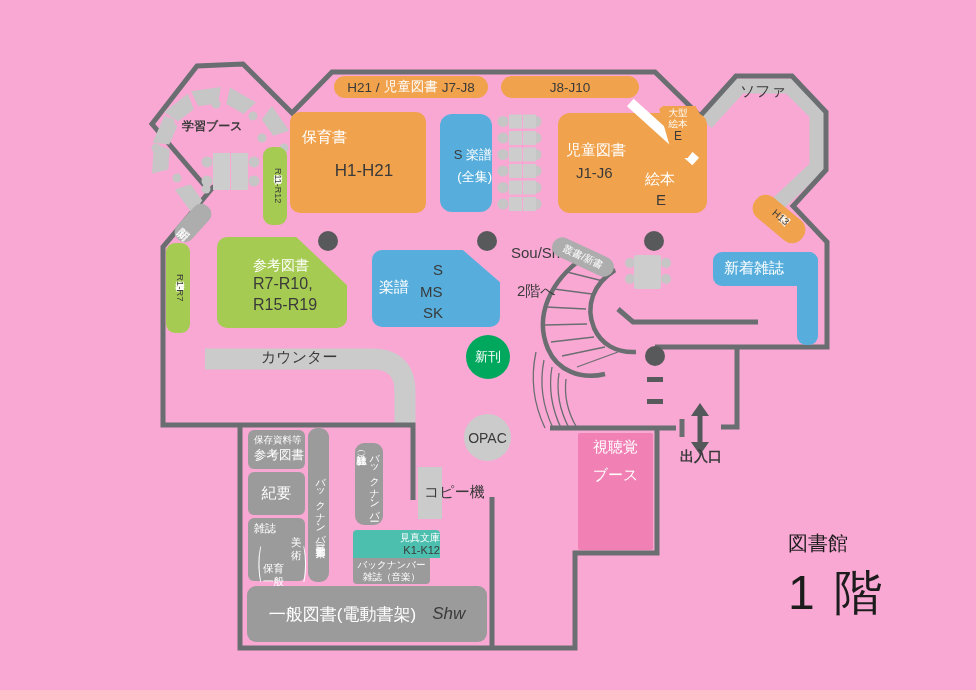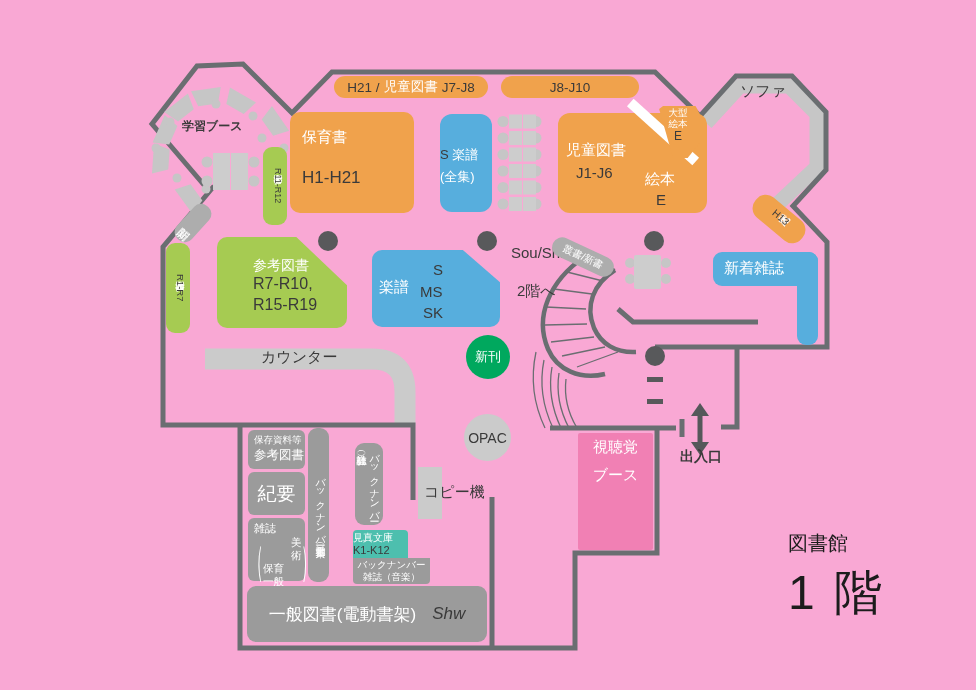--- a/index.html
+++ b/index.html
@@ -157,28 +157,28 @@
 
   <div class="abs vtext" style="left:263px;top:147px;width:24px;height:78px;background:var(--green,#a6cb52);border-radius:9px;
               font-size:9px;text-align:center;padding-right:5px;">
     <span class="w">参考図書</span><span class="d">R11-R12</span>
   </div>
   <div class="abs vtext" style="left:166px;top:243px;width:24px;height:90px;background:var(--green,#a6cb52);border-radius:9px;
               font-size:9.5px;text-align:center;padding-right:5px;">
     <span class="w">参考図書</span><span class="d">R1-R7</span>
   </div>
 
-  <div class="blk" style="left:290px;top:112px;width:124px;height:101px;background:var(--orange,#f0a24c);border-radius:10px;
+  <div class="blk" style="left:290px;top:112px;width:136px;height:101px;background:var(--orange,#f0a24c);border-radius:10px;
               padding:13px 0 0 12px;font-size:15px;line-height:1.55;">
     <div class="w">保育書</div>
-    <div class="d" style="font-size:17px;text-align:left;margin-top:17px;">H1-H21</div>
+    <div class="d" style="font-size:17px;text-align:center;margin-top:10px;">H1-H21</div>
   </div>
 
   <div class="blk" style="left:440px;top:114px;width:52px;height:98px;background:var(--blue,#57aedd);border-radius:12px;
-              padding-top:30px;text-align:left;font-size:13px;line-height:1.7;">
+              padding-top:30px;text-align:right;font-size:13px;line-height:1.7;">
     <div><span class="d">S</span> <span class="w">楽譜</span></div>
     <div class="w">(全集)</div>
   </div>
 
   <div class="blk" style="left:558px;top:113px;width:149px;height:100px;background:var(--orange,#f0a24c);border-radius:12px;">
     <div class="abs w" style="left:8px;top:28px;font-size:15px;">児童図書</div>
     <div class="abs d" style="left:18px;top:51px;font-size:15px;">J1-J6</div>
     <div class="abs w" style="left:87px;top:57px;font-size:15px;">絵本</div>
     <div class="abs d" style="left:98px;top:78px;font-size:15px;">E</div>
   </div>
@@ -240,21 +240,21 @@
     <div class="w">ブース</div>
   </div>
 
   <div class="abs d ctr" style="left:671px;top:448px;width:60px;font-size:14px;font-weight:bold;">出入口</div>
 
   <div class="abs" style="left:248px;top:430px;width:57px;height:39px;background:var(--boxgray,#9b9b9b);border-radius:6px;
               padding:4px 0 0 6px;line-height:1.35;">
     <div class="w" style="font-size:9.5px;">保存資料等</div>
     <div class="w" style="font-size:12.5px;">参考図書</div>
   </div>
-  <div class="abs ctr w" style="left:248px;top:472px;width:57px;height:43px;background:var(--boxgray,#9b9b9b);border-radius:6px;font-size:19px;">紀要</div>
+  <div class="abs ctr w" style="left:248px;top:472px;width:57px;height:43px;background:var(--boxgray,#9b9b9b);border-radius:6px;font-size:15px;">紀要</div>
   <div class="abs" style="left:248px;top:518px;width:57px;height:63px;background:var(--boxgray,#9b9b9b);border-radius:6px;padding:3px 0 0 6px;">
     <div class="w" style="font-size:11px;">雑誌</div>
     <div style="display:flex;align-items:center;">
       <span class="w" style="font-size:13px;transform:scaleY(3.2);display:inline-block;margin-left:-4px;">（</span>
       <span style="line-height:1.25;">
         <span class="w" style="display:block;font-size:10.5px;margin-left:28px;">美術</span>
         <span class="w" style="display:block;font-size:10.5px;">保育</span>
         <span class="w" style="display:block;font-size:10.5px;">一般</span>
       </span>
       <span class="w" style="font-size:13px;transform:scaleY(3.2);display:inline-block;">）</span>
@@ -262,22 +262,22 @@
   </div>
   <div class="abs vtext w" style="left:308px;top:428px;width:21px;height:154px;background:var(--boxgray,#9b9b9b);border-radius:9px;
               font-size:10px;text-align:center;padding-right:4px;">バックナンバー（電動書架）</div>
 
   <div class="abs vtext" style="left:355px;top:443px;width:28px;height:82px;background:var(--boxgray,#9b9b9b);border-radius:9px;
               font-size:10px;padding:4px 2px 0 0;line-height:13px;">
     <div class="w">バックナンバー</div>
     <div class="w">雑誌（社会）</div>
   </div>
 
-  <div class="abs" style="left:353px;top:530px;width:55px;height:28px;background:var(--teal,#4dbfae);border-radius:4px 4px 0 0;
-              text-align:left;padding-top:2px;line-height:1.2;">
+  <div class="abs" style="left:353px;top:530px;width:87px;height:28px;background:var(--teal,#4dbfae);border-radius:4px 4px 0 0;
+              text-align:right;padding-top:2px;line-height:1.2;">
     <div class="w" style="font-size:10px;">見真文庫</div>
     <div class="d" style="font-size:11px;">K1-K12</div>
   </div>
   <div class="abs" style="left:353px;top:558px;width:77px;height:26px;background:var(--boxgray,#9b9b9b);border-radius:0 0 4px 4px;
               text-align:center;padding-top:1px;line-height:1.3;">
     <div class="w" style="font-size:9.5px;">バックナンバー</div>
     <div class="w" style="font-size:9.5px;">雑誌（音楽）</div>
   </div>
 
   <div class="abs ctr" style="left:247px;top:586px;width:240px;height:56px;background:var(--boxgray,#9b9b9b);border-radius:9px;gap:16px;">

